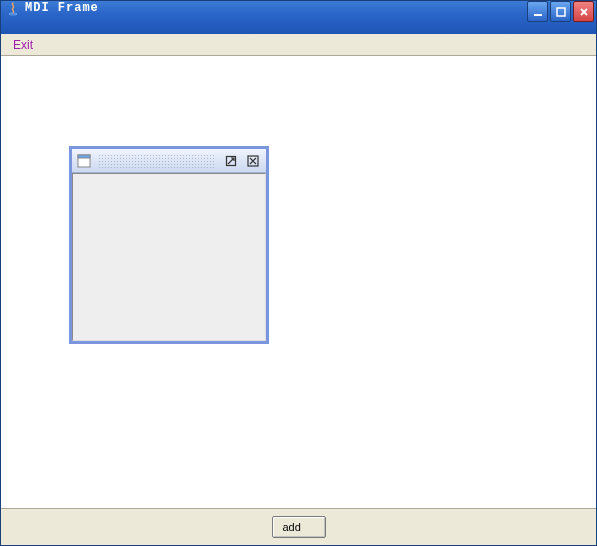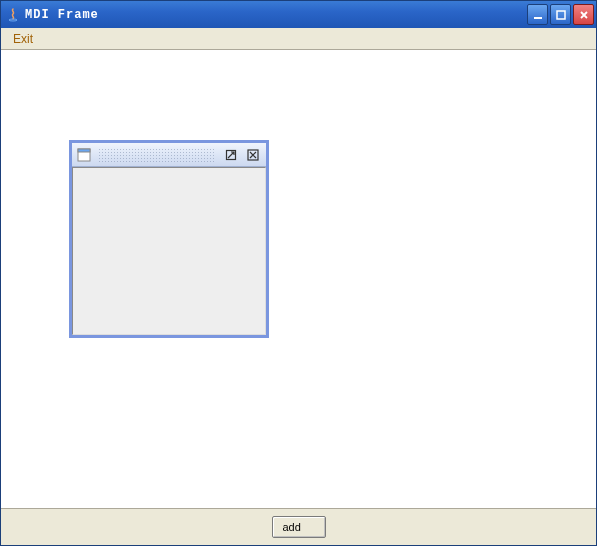--- a/index.html
+++ b/index.html
@@ -15,25 +15,25 @@
   }
   .window-frame {
     width: 597px;
     height: 546px;
     border: 1px solid #1b3f7a;
     display: flex;
     flex-direction: column;
     background: #ece9d8;
   }
   .titlebar {
-    height: 27px;
+    height: 33px;
     background: linear-gradient(to bottom, #3a7bd5 0%, #2a65c8 40%, #1f56b5 100%);
     color: #fff;
     display: flex;
-    align-items: center;
+    align-items: flex-start;
     padding: 0 2px 0 4px;
     flex-shrink: 0;
   }
   .titlebar .java-icon {
     width: 16px;
     height: 16px;
     margin-right: 4px;
     display: flex;
     align-items: center;
     justify-content: center;
@@ -70,21 +70,21 @@
     background: #ece9d8;
     border-bottom: 1px solid #aca899;
     display: flex;
     align-items: center;
     padding: 0 6px;
     flex-shrink: 0;
   }
   .menubar .menu-item {
     padding: 2px 6px;
     font-size: 12px;
-    color: #a16207;
+    color: #a21caf;
   }
   .content-area {
     flex: 1;
     background: #ffffff;
     position: relative;
     border-bottom: 1px solid #aca899;
   }
   .bottom-bar {
     height: 36px;
     background: #ece9d8;

